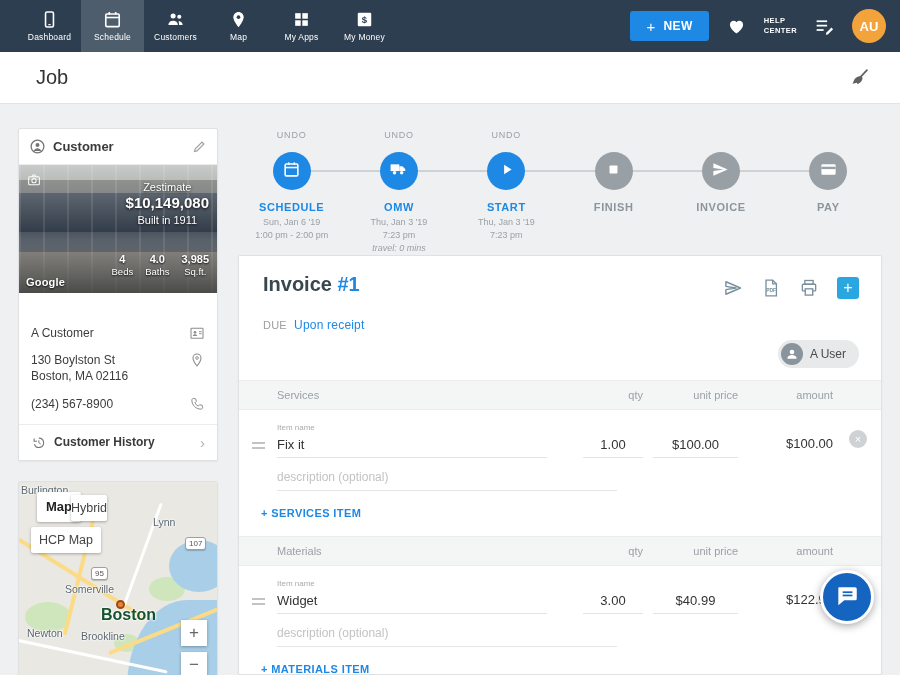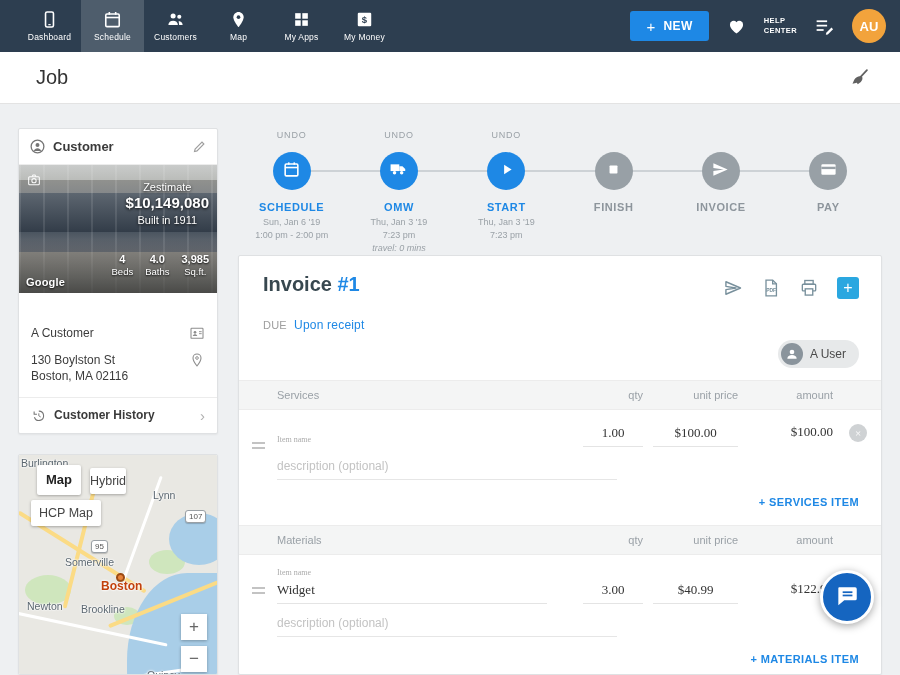--- a/index.html
+++ b/index.html
@@ -68,21 +68,21 @@
   .hist-chev{color:#b0b0b0;font-size:15px;line-height:1;}
 
   
   .map-card{flex:1;position:relative;overflow:hidden;min-height:200px;}
   .map-area{position:absolute;inset:0;background:#e9e8e3;}
   .mpark{position:absolute;background:#cfe6bd;border-radius:50%;}
   .mwater{position:absolute;background:#a9cee8;}
   .mroad{position:absolute;background:#fbdb85;border-radius:2px;}
   .mroad.w{background:#fff;}
   .mlabel{position:absolute;font-size:10.5px;color:#5b6770;text-shadow:0 0 2px #fff,0 0 2px #fff,0 0 3px #fff;white-space:nowrap;}
-  .mlabel.big{font-size:12px;font-weight:bold;color:#c2410c;}
+  .mlabel.big{font-size:16px;font-weight:bold;color:#14532d;}
   .mmarker{position:absolute;width:9px;height:9px;border-radius:50%;background:#e8833a;border:2px solid #9c4a12;}
   .shield{position:absolute;background:#fff;border:1px solid #9aa0a5;border-radius:3px;font-size:8px;color:#555;padding:1px 3px;box-shadow:0 1px 1px rgba(0,0,0,.2);}
   .mbtn{position:absolute;background:#fff;box-shadow:0 1px 3px rgba(0,0,0,.3);font-size:12.5px;color:#444;display:flex;align-items:center;justify-content:center;cursor:pointer;border-radius:2px;}
   .mbtn.bold{font-weight:bold;color:#222;font-size:13px;}
   .zoombtn{position:absolute;width:26px;height:26px;background:#fff;box-shadow:0 1px 3px rgba(0,0,0,.3);font-size:17px;color:#666;display:flex;align-items:center;justify-content:center;cursor:pointer;}
 
   
   .timeline{position:relative;padding-top:2px;}
   .tl-line{position:absolute;top:42px;left:8.5%;right:8.5%;height:2px;background:#cdd2d6;}
   .tl-steps{display:flex;position:relative;}
@@ -106,34 +106,34 @@
   .inv-actions{display:flex;align-items:center;gap:18px;margin-top:4px;}
   .inv-actions .act{color:#78909c;cursor:pointer;display:flex;}
   .inv-actions svg{width:20px;height:20px;}
   .add-sq{width:22px;height:22px;border-radius:3px;background:#2aa7e0;color:#fff;font-size:16px;display:flex;align-items:center;justify-content:center;cursor:pointer;}
   .chip-row{display:flex;justify-content:flex-end;padding:2px 22px 12px;}
   .chip{display:flex;align-items:center;gap:7px;background:#e7e9ea;border-radius:14px;padding:3px 13px 3px 3px;font-size:12px;color:#4a4a4a;cursor:pointer;}
   .chip-av{width:22px;height:22px;border-radius:50%;background:#8a949c;display:flex;align-items:center;justify-content:center;}
   .chip-av svg{width:14px;height:14px;}
   .sec-head{display:grid;grid-template-columns:1fr 70px 95px 95px 34px;padding:8px 14px 8px 38px;background:#f4f5f5;border-top:1px solid #ececec;border-bottom:1px solid #ececec;font-size:11px;color:#9aa1a7;}
   .sec-head .r{text-align:right;}
-  .item-row{display:grid;grid-template-columns:1fr 70px 95px 95px 34px;padding:13px 14px 0 38px;position:relative;align-items:end;font-family:Liberation Serif, serif;}
+  .item-row{display:grid;grid-template-columns:1fr 70px 95px 95px 34px;padding:13px 14px 0 38px;position:relative;align-items:end;}
   .drag{position:absolute;left:13px;top:32px;width:13px;cursor:grab;}
   .drag i{display:block;height:2px;background:#c3c3c3;margin-bottom:3px;}
   .fld-label{font-size:8px;color:#ababab;margin-bottom:3px;}
   input.fld{border:none;border-bottom:1px solid #e4e4e4;font-size:13px;color:#333;font-family:inherit;background:transparent;outline:none;width:100%;padding:2px 0 5px;}
   input.fld.num{text-align:center;}
   .name-cell{padding-right:26px;}
   .qty-cell,.unit-cell{padding-left:10px;}
   .amt-cell{text-align:right;font-size:13px;color:#333;padding-bottom:7px;}
   .rm{justify-self:end;align-self:center;width:18px;height:18px;border-radius:50%;background:#cfd2d4;color:#fff;font-size:11px;display:flex;align-items:center;justify-content:center;cursor:pointer;margin-bottom:4px;}
   .desc-row{padding:10px 14px 0 38px;}
   input.desc{border:none;border-bottom:1px solid #e6e6e6;font-size:12px;width:340px;outline:none;background:transparent;font-family:inherit;padding:2px 0 6px;color:#444;}
   input::placeholder{color:#c3c3c3;}
-  .add-row{padding:14px 22px 16px;text-align:right;}
+  .add-row{padding:14px 22px 16px;text-align:left;}
   .add-link{color:#1e88e5;font-size:11px;font-weight:bold;letter-spacing:.4px;cursor:pointer;}
 
   
   .fab{position:absolute;right:26px;bottom:51px;width:54px;height:54px;border-radius:50%;background:#1565c0;border:3px solid #fff;box-shadow:0 2px 8px rgba(0,0,0,.35);display:flex;align-items:center;justify-content:center;cursor:pointer;}
   .fab svg{width:26px;height:26px;}
 </style>
 </head>
 <body>
 
 <header class="topnav">
@@ -300,20 +300,28 @@
         </div>
         <div class="info-row">
           <span class="info-text">
             <div>130 Boylston St</div>
             <div>Boston, MA 02116</div>
           </span>
           <span class="info-icon">
               <svg viewBox="0 0 24 24">
                 <path d="M12 3c-3.3 0-6 2.7-6 6 0 4.5 6 12 6 12s6-7.5 6-12c0-3.3-2.7-6-6-6z" fill="none" stroke="currentColor" stroke-width="1.6"></path>
                 <circle cx="12" cy="9" r="2" fill="none" stroke="currentColor" stroke-width="1.4"></circle>
+              </svg>
+            </span>
+        </div>
+        <div class="info-row">
+          <span class="info-text">(234) 567-8900</span>
+          <span class="info-icon">
+              <svg viewBox="0 0 24 24">
+                <path d="M7 3.5l3 .7 1 3.8-2.2 2.2a13 13 0 0 0 5 5L16 13l3.8 1 .7 3c0 1.5-1.2 2.7-2.7 2.7-7.5 0-13.5-6-13.5-13.5 0-1.5 1.2-2.7 2.7-2.7z" fill="none" stroke="currentColor" stroke-width="1.5"></path>
               </svg>
             </span>
         </div>
       </div>
       <div class="hist-row">
         <span class="hicon">
             <svg viewBox="0 0 24 24">
               <path d="M12.5 5a7.5 7.5 0 1 1-7 9.8" fill="none" stroke="currentColor" stroke-width="1.7"></path>
               <path d="M5 5.5V10h4.5" fill="none" stroke="currentColor" stroke-width="1.7"></path>
               <path d="M12.5 8.5v4l3 1.8" fill="none" stroke="currentColor" stroke-width="1.5"></path>
@@ -344,21 +352,21 @@
         <span class="mlabel" style="left:134px;top:34px;">Lynn</span>
         <span class="mlabel" style="left:46px;top:101px;">Somerville</span>
         <div class="mmarker" style="left:97px;top:118px;"></div>
         <span class="mlabel big" style="left:82px;top:124px;">Boston</span>
         <span class="mlabel" style="left:62px;top:148px;">Brookline</span>
         <span class="mlabel" style="left:8px;top:145px;">Newton</span>
         <span class="mlabel" style="left:128px;top:214px;">Quincy</span>
 
       </div>
       <div class="mbtn bold" style="left:18px;top:10px;width:44px;height:30px;">Map</div>
-      <div class="mbtn" style="left:71px;top:13px;width:36px;height:26px;">Hybrid</div>
+      <div class="mbtn" style="left:52px;top:13px;width:36px;height:26px;">Hybrid</div>
       <div class="mbtn" style="left:12px;top:45px;width:70px;height:26px;">HCP Map</div>
       <div class="zoombtn" style="right:10px;bottom:34px;">+</div>
       <div class="zoombtn" style="right:10px;bottom:2px;">−</div>
     </section>
   </aside>
 
   <main class="main-col">
 
     <div class="timeline">
       <div class="tl-line"></div>
@@ -494,20 +502,21 @@
         <span class="r">amount</span>
         <span></span>
       </div>
       <div class="item-row">
         <div class="drag">
             <i></i>
             <i></i>
           </div>
         <div class="name-cell">
           <div class="fld-label">Item name</div>
+          <input class="fld" value="Fix it" style="">
         </div>
         <div class="qty-cell"><input class="fld num" value="1.00" style=""></div>
         <div class="unit-cell"><input class="fld num" value="$100.00" style=""></div>
         <div class="amt-cell">$100.00</div>
         <div class="rm">×</div>
       </div>
       <div class="desc-row">
         <input class="desc" placeholder="description (optional)" style="">
       </div>
       <div class="add-row">

